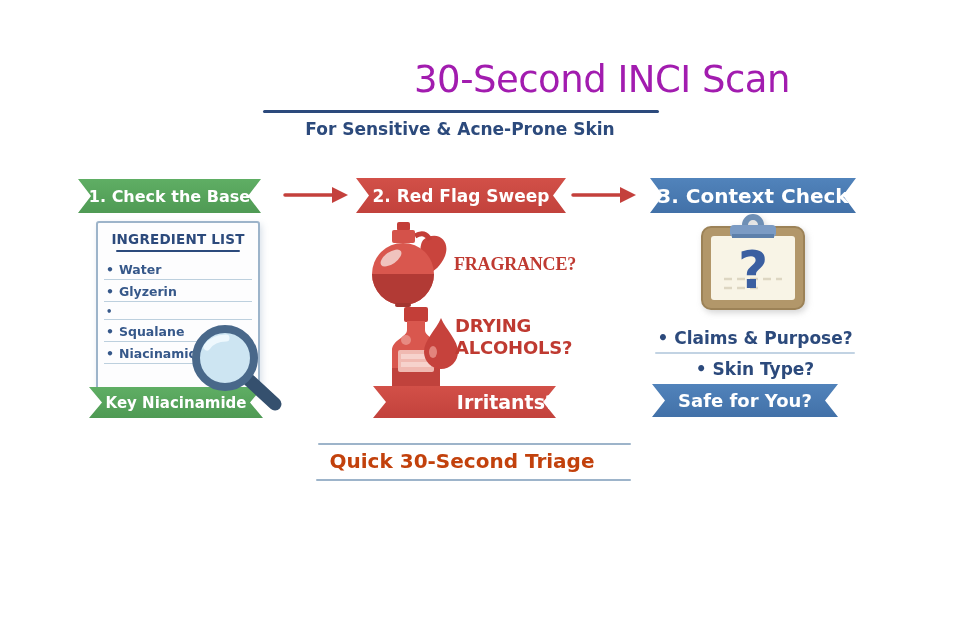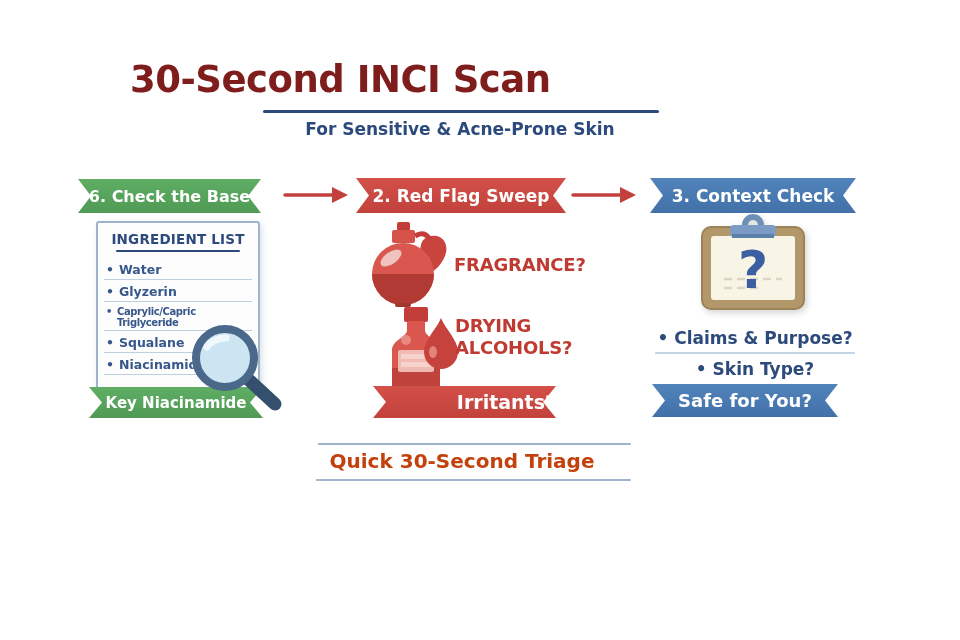--- a/index.html
+++ b/index.html
@@ -1,35 +1,35 @@
 <!DOCTYPE html>
 <html><head>
 <meta charset="utf-8">
 <style>
   html,body{margin:0;padding:0;background:#ffffff;}
   #canvas{position:relative;width:960px;height:640px;background:#ffffff;overflow:hidden;
           font-family:"DejaVu Sans","Liberation Sans",sans-serif;}
   .abs{position:absolute;}
 
   
-  .title{left:130px;top:58px;width:660px;text-align:left;font-size:37px;font-weight:bold;
-         color:#7f1d1d;letter-spacing:-0.5px;}
+  .title{left:130px;top:58px;width:660px;text-align:right;font-size:37px;font-weight:normal;
+         color:#a21caf;letter-spacing:-0.5px;}
   .title-rule{left:263px;top:110px;width:396px;height:3px;background:#2c4a7c;border-radius:2px;}
   .subtitle{left:130px;top:119px;width:660px;text-align:center;font-size:17px;font-weight:bold;color:#2c4a7c;}
 
   
   .ribbon{display:flex;align-items:center;justify-content:center;color:#fff;font-weight:bold;
           clip-path:polygon(0 0,100% 0,calc(100% - 13px) 50%,100% 100%,0 100%,13px 50%);
           filter:drop-shadow(0 2px 2px rgba(90,90,90,.25));}
   .ribbon-green{background:linear-gradient(180deg,#5fae64,#4f9a54);}
   .ribbon-red{background:linear-gradient(180deg,#d25048,#c2423c);}
   .ribbon-blue{background:linear-gradient(180deg,#5183bb,#4271a8);}
   .step1{left:78px;top:179px;width:183px;height:34px;font-size:16px;}
   .step2{left:356px;top:178px;width:210px;height:35px;font-size:17px;}
-  .step3{left:650px;top:178px;width:206px;height:35px;font-size:17px;text-align:center;}
+  .step3{left:650px;top:178px;width:206px;height:35px;font-size:20px;text-align:center;}
   .key-banner{left:89px;top:387px;width:174px;height:31px;font-size:15px;z-index:5;}
   .irritants-banner{left:373px;top:386px;width:183px;height:32px;font-size:19px;justify-content:flex-end;}
   .safe-banner{left:652px;top:384px;width:186px;height:33px;font-size:18px;}
 
   .arrow1{left:282px;top:183px;}
   .arrow2{left:570px;top:183px;}
 
   
   .card{left:96px;top:221px;width:164px;height:170px;background:#fdfdfe;border:2px solid #9db4ca;
         border-radius:3px;box-shadow:2px 3px 6px rgba(110,140,170,.25);z-index:1;box-sizing:border-box;}
@@ -38,21 +38,21 @@
   .ing-list{list-style:none;margin:6px 0 0;padding:0 6px;}
   .ing{display:flex;align-items:baseline;font-size:12.5px;color:#36588a;font-weight:bold;
        padding:4px 0 2px 2px;border-bottom:1px solid #bdd0de;}
   .ing-small{font-size:10px;letter-spacing:-0.4px;}
   .blt{margin-right:5px;color:#36588a;}
   .magnifier{left:183px;top:320px;z-index:6;}
 
   
   .perfume{left:366px;top:221px;}
   .flag-label{color:#bf3a31;font-weight:bold;font-size:18px;letter-spacing:-0.2px;line-height:1.2;}
-  .fragrance{left:454px;top:254px;width:150px;}
+  .fragrance{left:454px;top:254px;width:150px;font-family:Liberation Serif, serif;}
   .alc-bottle{left:382px;top:306px;}
   .droplet{left:422px;top:316px;}
   .drying{left:455px;top:315px;width:112px;}
 
   
   .clipboard{left:692px;top:213px;filter:drop-shadow(2px 3px 3px rgba(120,120,120,.3));}
   .qmark{left:692px;top:238px;width:122px;height:64px;display:flex;align-items:center;justify-content:center;
          font-size:52px;font-weight:bold;color:#3b5fa1;z-index:3;}
   .c3-bullet{width:210px;text-align:center;font-size:17px;font-weight:bold;color:#2c4a7c;}
   .claims{left:650px;top:328px;}
@@ -67,21 +67,21 @@
 </head>
 <body>
 
 <div id="canvas">
 
   <div class="abs title">30-Second INCI Scan</div>
   <div class="abs title-rule"></div>
   <div class="abs subtitle">For Sensitive &amp; Acne-Prone Skin</div>
 
   <div class="abs ribbon ribbon-green step1">
-    <span>6. Check the Base</span>
+    <span>1. Check the Base</span>
   </div>
   <div class="abs arrow1">
     <svg width="68" height="24" viewBox="0 0 68 24">
       <line x1="3" y1="12" x2="52" y2="12" stroke="#c4403c" stroke-width="3.5" stroke-linecap="round"></line>
       <polygon points="50,4 66,12 50,20" fill="#c4403c"></polygon>
     </svg>
   </div>
   <div class="abs ribbon ribbon-red step2">
     <span>2. Red Flag Sweep</span>
   </div>
@@ -102,21 +102,20 @@
       <li class="ing">
         <span class="blt">•</span>
         <span>Water</span>
       </li>
       <li class="ing">
         <span class="blt">•</span>
         <span>Glyzerin</span>
       </li>
       <li class="ing ing-small">
         <span class="blt">•</span>
-        <span>Caprylic/Capric Triglyceride</span>
       </li>
       <li class="ing">
         <span class="blt">•</span>
         <span>Squalane</span>
       </li>
       <li class="ing">
         <span class="blt">•</span>
         <span>Niacinamide</span>
       </li>
     </ul>

